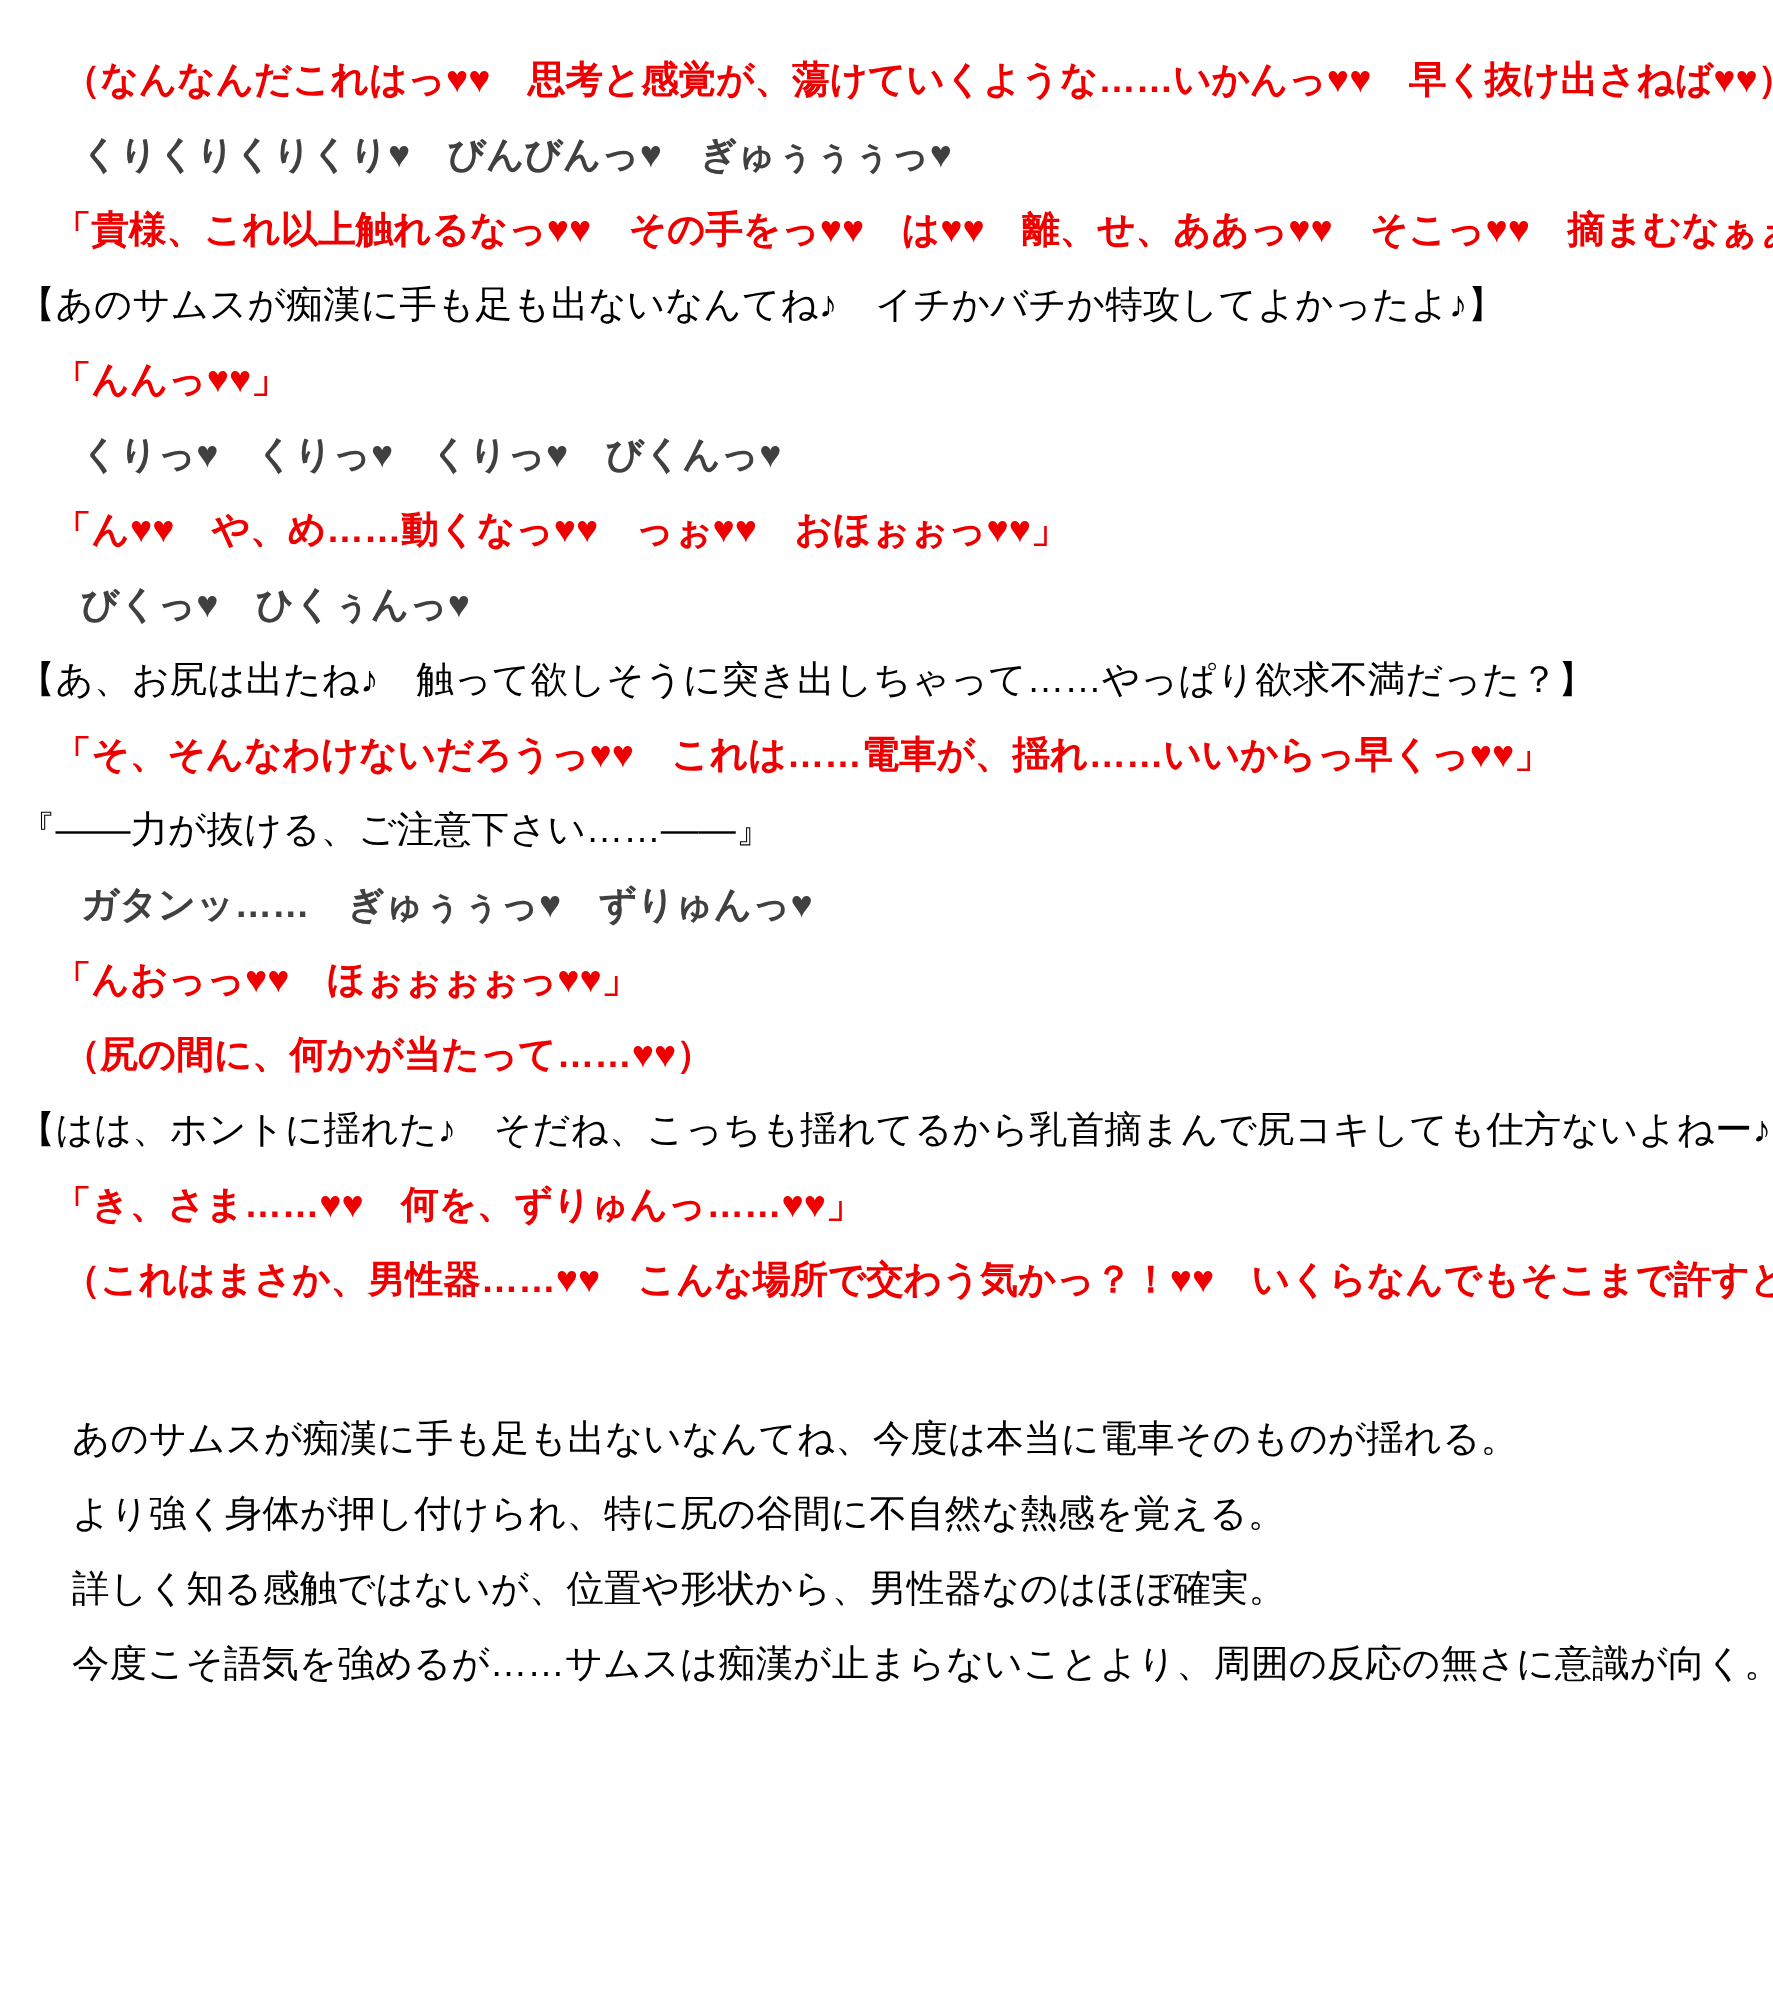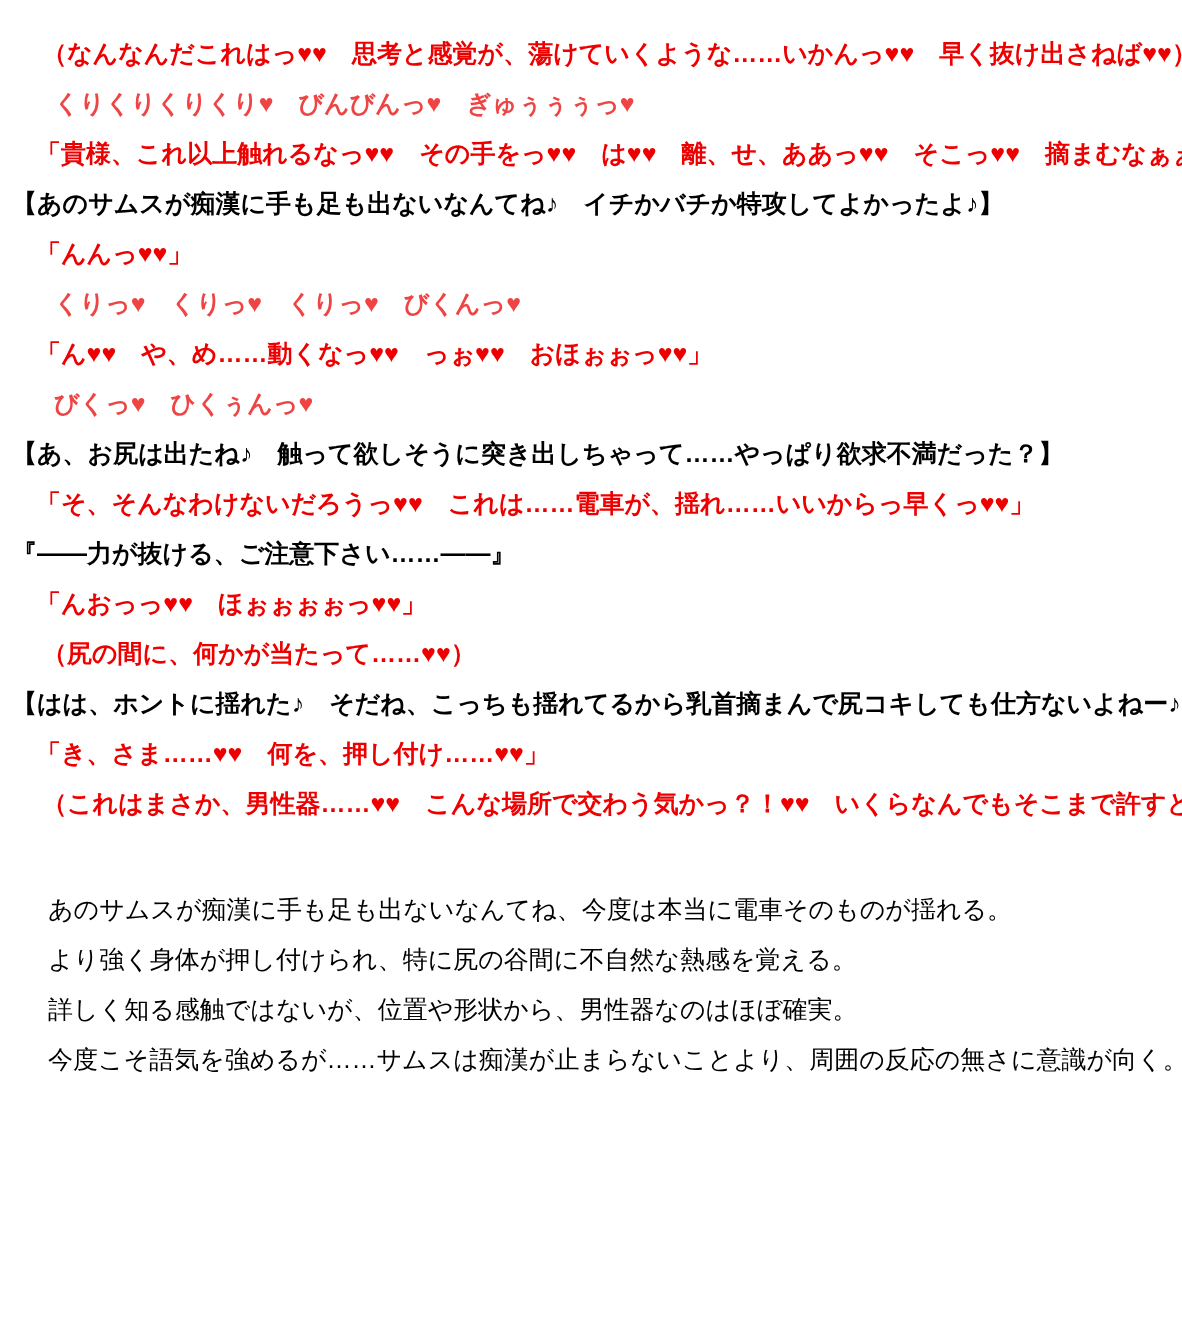--- a/index.html
+++ b/index.html
@@ -25,27 +25,27 @@
     letter-spacing: 0px;
     color: #000000;
   }
   
   .red {
     color: #ee0000;
     font-weight: 700;
   }
   
   .sfx {
-    color: #ef4444;
+    color: #404040;
     font-weight: 700;
   }
   
   .nar, .ann {
     color: #000000;
-    font-weight: 700;
+    font-weight: 400;
   }
   
   .para {
     color: #000000;
     font-weight: 400;
   }
   
   .ind-paren { padding-left: 30px; }
   .ind-quote { padding-left: 24px; }
   .ind-sfx   { padding-left: 42px; }
@@ -62,22 +62,23 @@
   <p class="ln sfx ind-sfx">くりくりくりくり♥　びんびんっ♥　ぎゅぅぅぅっ♥</p>
   <p class="ln red ind-quote">「貴様、これ以上触れるなっ♥♥　その手をっ♥♥　は♥♥　離、せ、ああっ♥♥　そこっ♥♥　摘まむなぁぁっ♥♥」</p>
   <p class="ln nar ind-nar">【あのサムスが痴漢に手も足も出ないなんてね♪　イチかバチか特攻してよかったよ♪】</p>
   <p class="ln red ind-quote">「んんっ♥♥」</p>
   <p class="ln sfx ind-sfx">くりっ♥　くりっ♥　くりっ♥　びくんっ♥</p>
   <p class="ln red ind-quote">「ん♥♥　や、め……動くなっ♥♥　っぉ♥♥　おほぉぉっ♥♥」</p>
   <p class="ln sfx ind-sfx">びくっ♥　ひくぅんっ♥</p>
   <p class="ln nar ind-nar">【あ、お尻は出たね♪　触って欲しそうに突き出しちゃって……やっぱり欲求不満だった？】</p>
   <p class="ln red ind-quote">「そ、そんなわけないだろうっ♥♥　これは……電車が、揺れ……いいからっ早くっ♥♥」</p>
   <p class="ln ann ind-nar">『――力が抜ける、ご注意下さい……――』</p>
+  <p class="ln sfx ind-sfx">ガタンッ……　ぎゅぅぅっ♥　ずりゅんっ♥</p>
   <p class="ln red ind-quote">「んおっっ♥♥　ほぉぉぉぉっ♥♥」</p>
   <p class="ln red ind-paren">（尻の間に、何かが当たって……♥♥）</p>
   <p class="ln nar ind-nar">【はは、ホントに揺れた♪　そだね、こっちも揺れてるから乳首摘まんで尻コキしても仕方ないよねー♪】</p>
-  <p class="ln red ind-quote">「き、さま……♥♥　何を、押し付け……♥♥」</p>
+  <p class="ln red ind-quote">「き、さま……♥♥　何を、ずりゅんっ……♥♥」</p>
   <p class="ln red ind-paren">（これはまさか、男性器……♥♥　こんな場所で交わう気かっ？！♥♥　いくらなんでもそこまで許すと……）</p>
   <p class="ln para ind-para gap-top">あのサムスが痴漢に手も足も出ないなんてね、今度は本当に電車そのものが揺れる。</p>
   <p class="ln para ind-para">より強く身体が押し付けられ、特に尻の谷間に不自然な熱感を覚える。</p>
   <p class="ln para ind-para">詳しく知る感触ではないが、位置や形状から、男性器なのはほぼ確実。</p>
   <p class="ln para ind-para">今度こそ語気を強めるが……サムスは痴漢が止まらないことより、周囲の反応の無さに意識が向く。</p>
 </div>
 
 </body></html>

